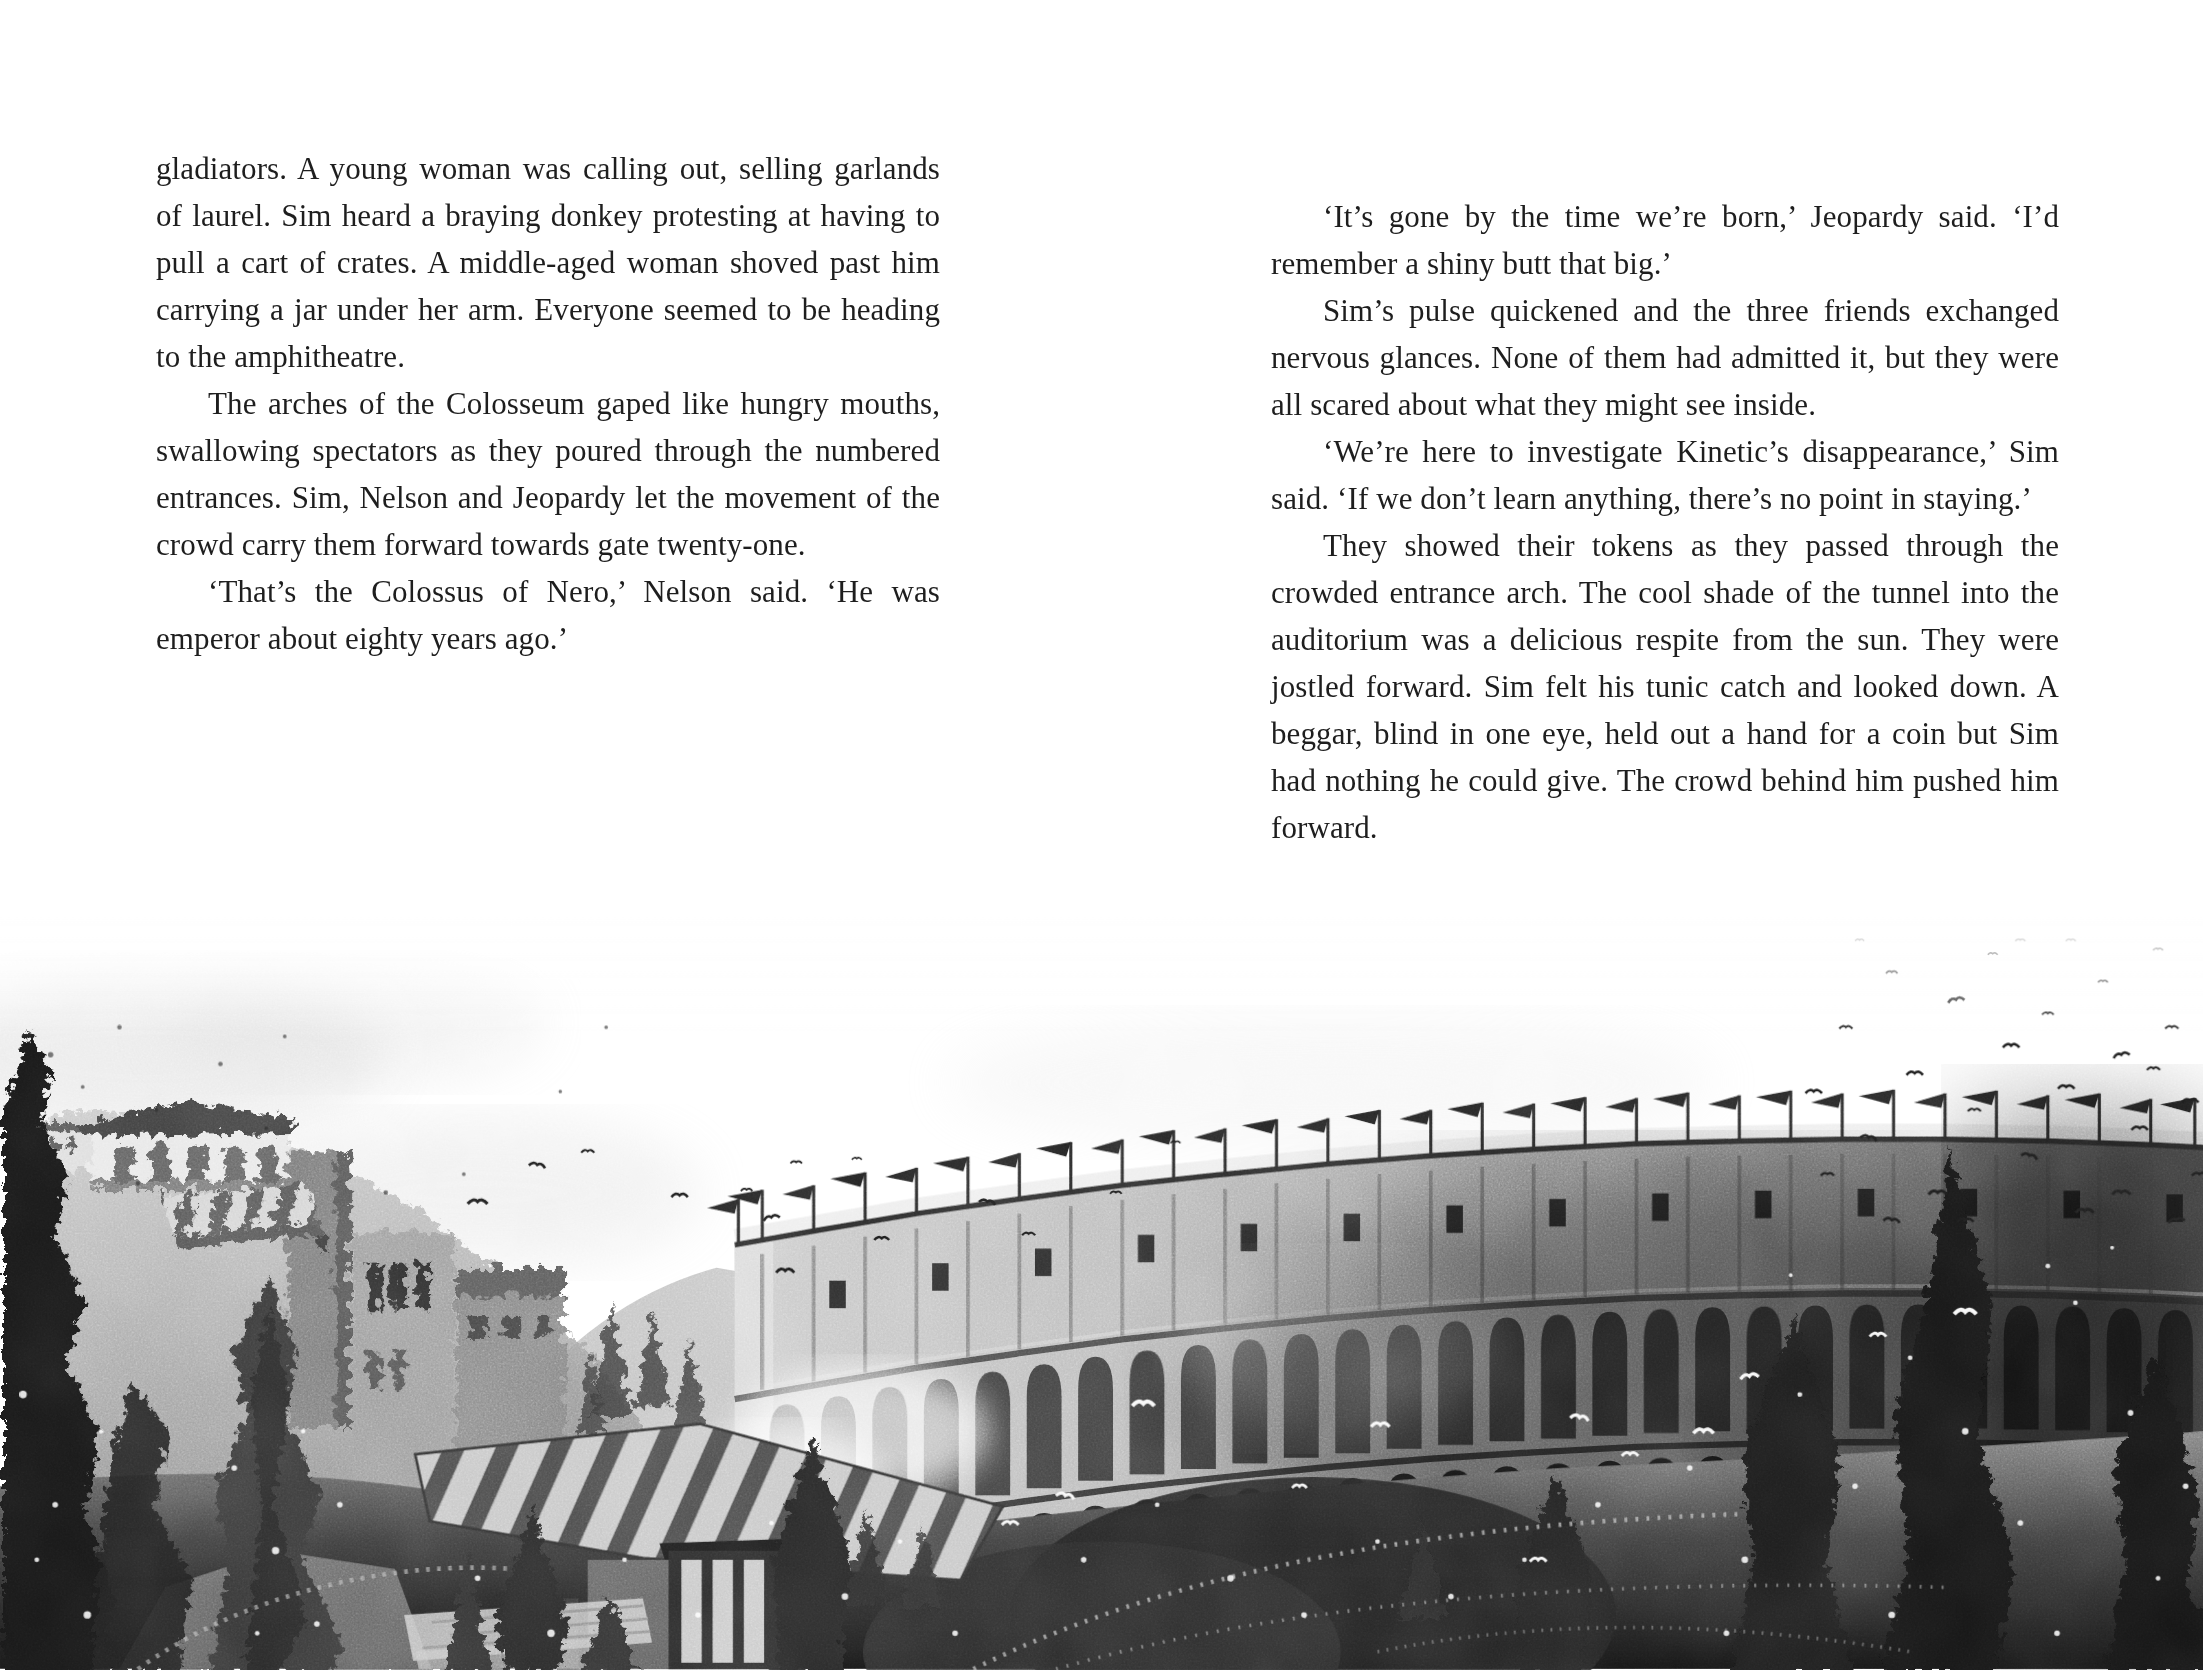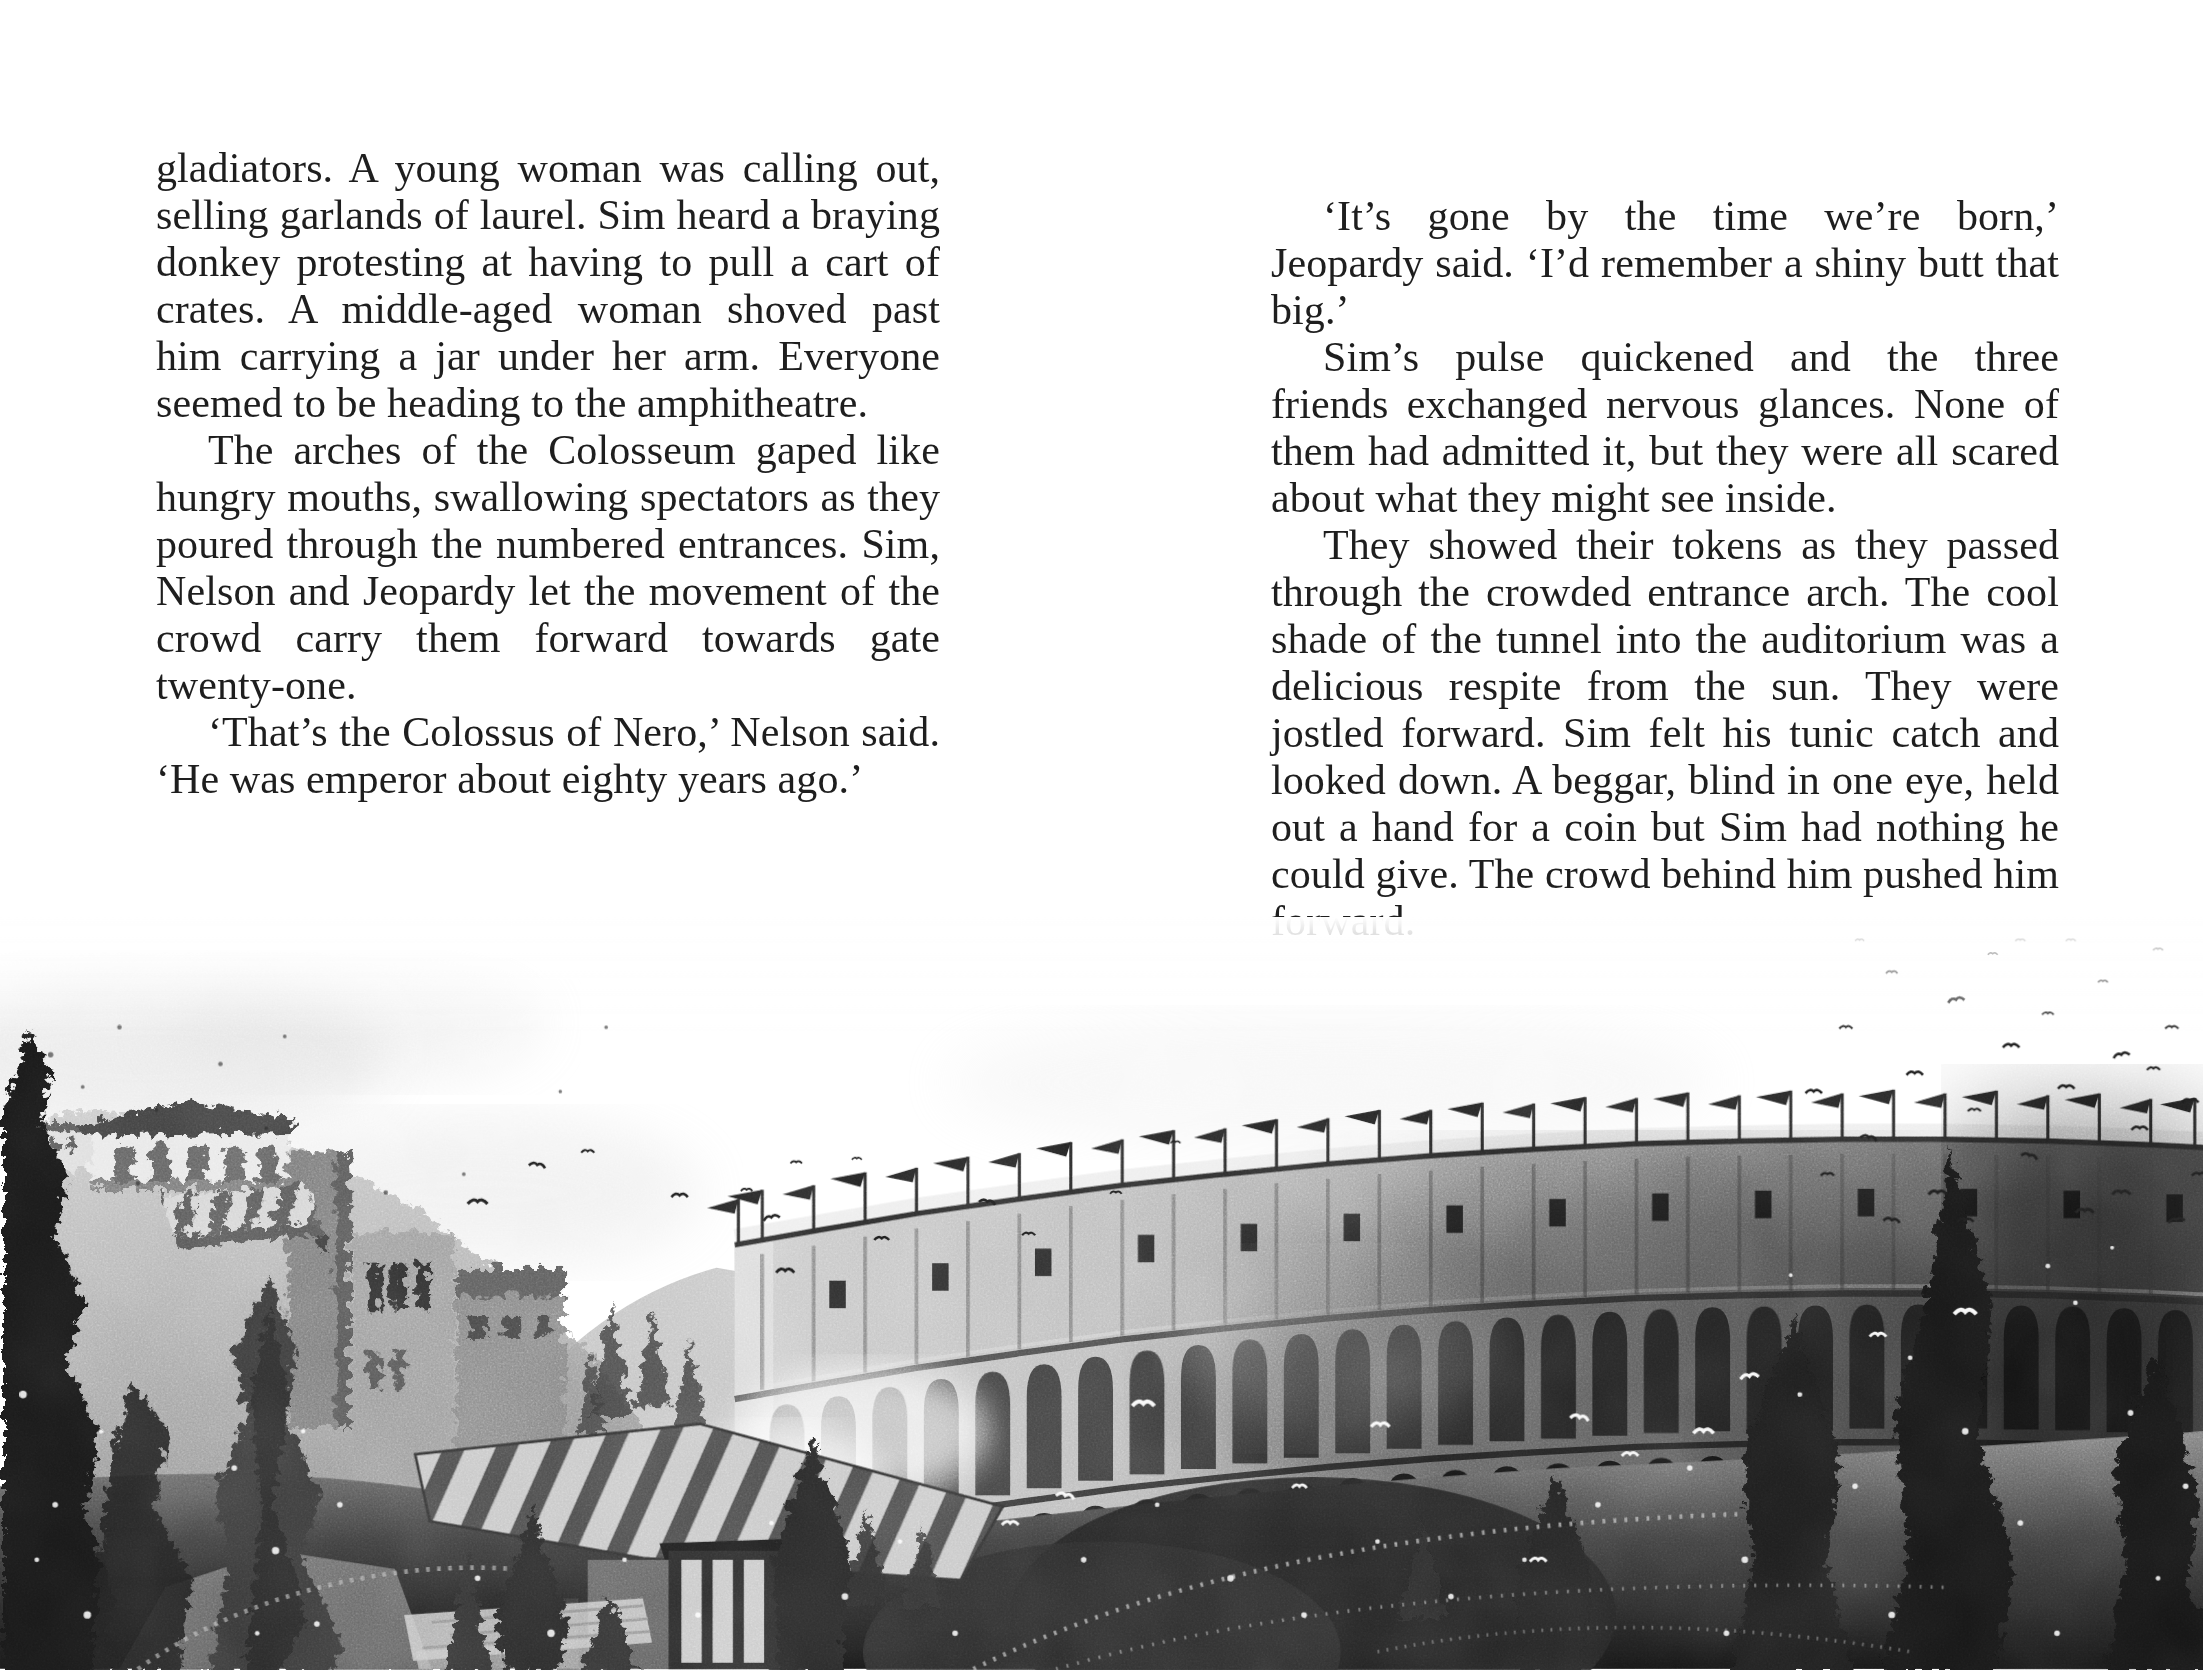--- a/index.html
+++ b/index.html
@@ -8,21 +8,21 @@
     width:2204px;height:1670px;
     background:#ffffff;
     overflow:hidden;
     font-family:"Liberation Serif","DejaVu Serif",serif;
     color:#1e1e1e;
   }
   .text-col{
     position:absolute;
     top:145px;
     width:784px;
-    font-size:42px;
+    font-size:31px;
     line-height:47px;
     text-align:justify;
     letter-spacing:0.1px;
   }
   .text-col.left{left:156px;}
   .text-col.right{left:1271px;top:145px;width:788px;margin-top:48px;}
   .para{margin:0;text-indent:52px;}
   .para.no-indent{text-indent:0;}
   .illustration{
     position:absolute;left:0;top:917px;width:2204px;height:753px;margin:0;
@@ -36,20 +36,21 @@
 
   <section class="text-col left">
     <p class="para no-indent">gladiators. A young woman was calling out, selling garlands of laurel. Sim heard a braying donkey protesting at having to pull a cart of crates. A middle-aged woman shoved past him carrying a jar under her arm. Everyone seemed to be heading to the amphitheatre.</p>
     <p class="para">The arches of the Colosseum gaped like hungry mouths, swallowing spectators as they poured through the numbered entrances. Sim, Nelson and Jeopardy let the movement of the crowd carry them forward towards gate twenty-one.</p>
     <p class="para">‘That’s the Colossus of Nero,’ Nelson said. ‘He was emperor about eighty years ago.’</p>
   </section>
 
   <section class="text-col right">
     <p class="para">‘It’s gone by the time we’re born,’ Jeopardy said. ‘I’d remember a shiny butt that big.’</p>
     <p class="para">Sim’s pulse quickened and the three friends exchanged nervous glances. None of them had admitted it, but they were all scared about what they might see inside.</p>
+    <p class="para">‘We’re here to investigate Kinetic’s disappearance,’ Sim said. ‘If we don’t learn anything, there’s no point in staying.’</p>
     <p class="para">They showed their tokens as they passed through the crowded entrance arch. The cool shade of the tunnel into the auditorium was a delicious respite from the sun. They were jostled forward. Sim felt his tunic catch and looked down. A beggar, blind in one eye, held out a hand for a coin but Sim had nothing he could give. The crowd behind him pushed him forward.</p>
   </section>
 
   <figure class="illustration" aria-label="Grainy black-and-white illustration of ancient Rome: the Colosseum ringed with pennant flags on its rim, a flock of birds in the sky, white doves, dark cypress trees, a striped market roof and a hillside town of villas on the left, mist drifting between them.">
   <svg viewBox="0 0 2400 820" xmlns="http://www.w3.org/2000/svg">
     <defs>
       <linearGradient id="bodyGrad" x1="0" y1="0" x2="1" y2="0">
         <stop offset="0" stop-color="#cbcbcb"></stop>
             <stop offset="0.35" stop-color="#b4b4b4"></stop>
         <stop offset="0.6" stop-color="#989898"></stop>

